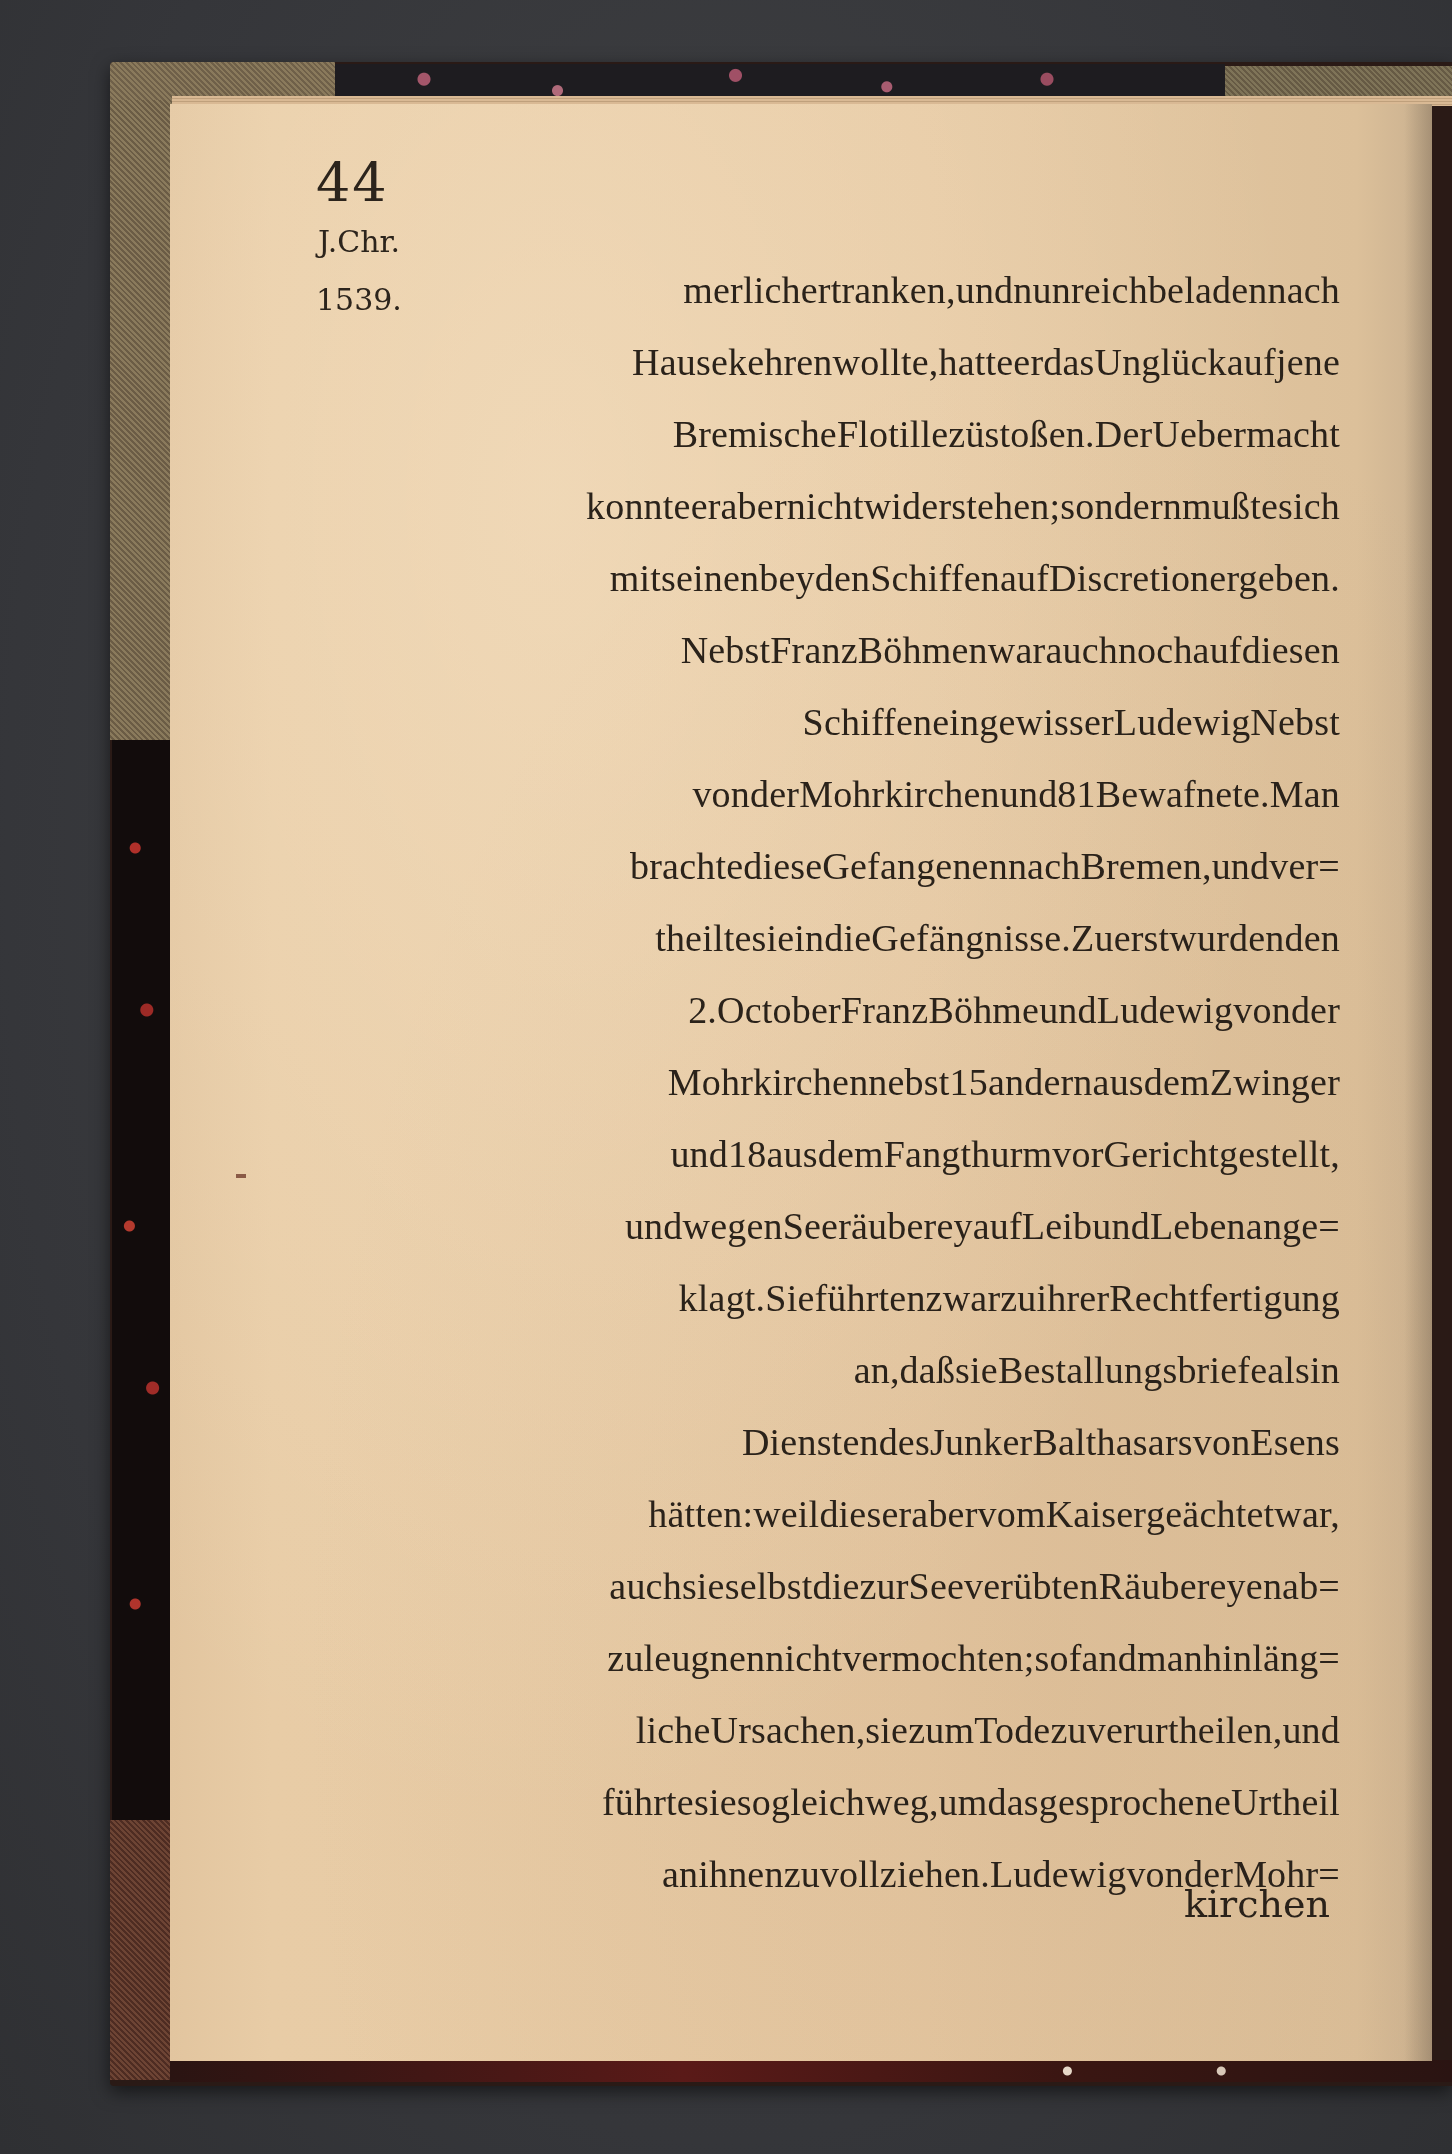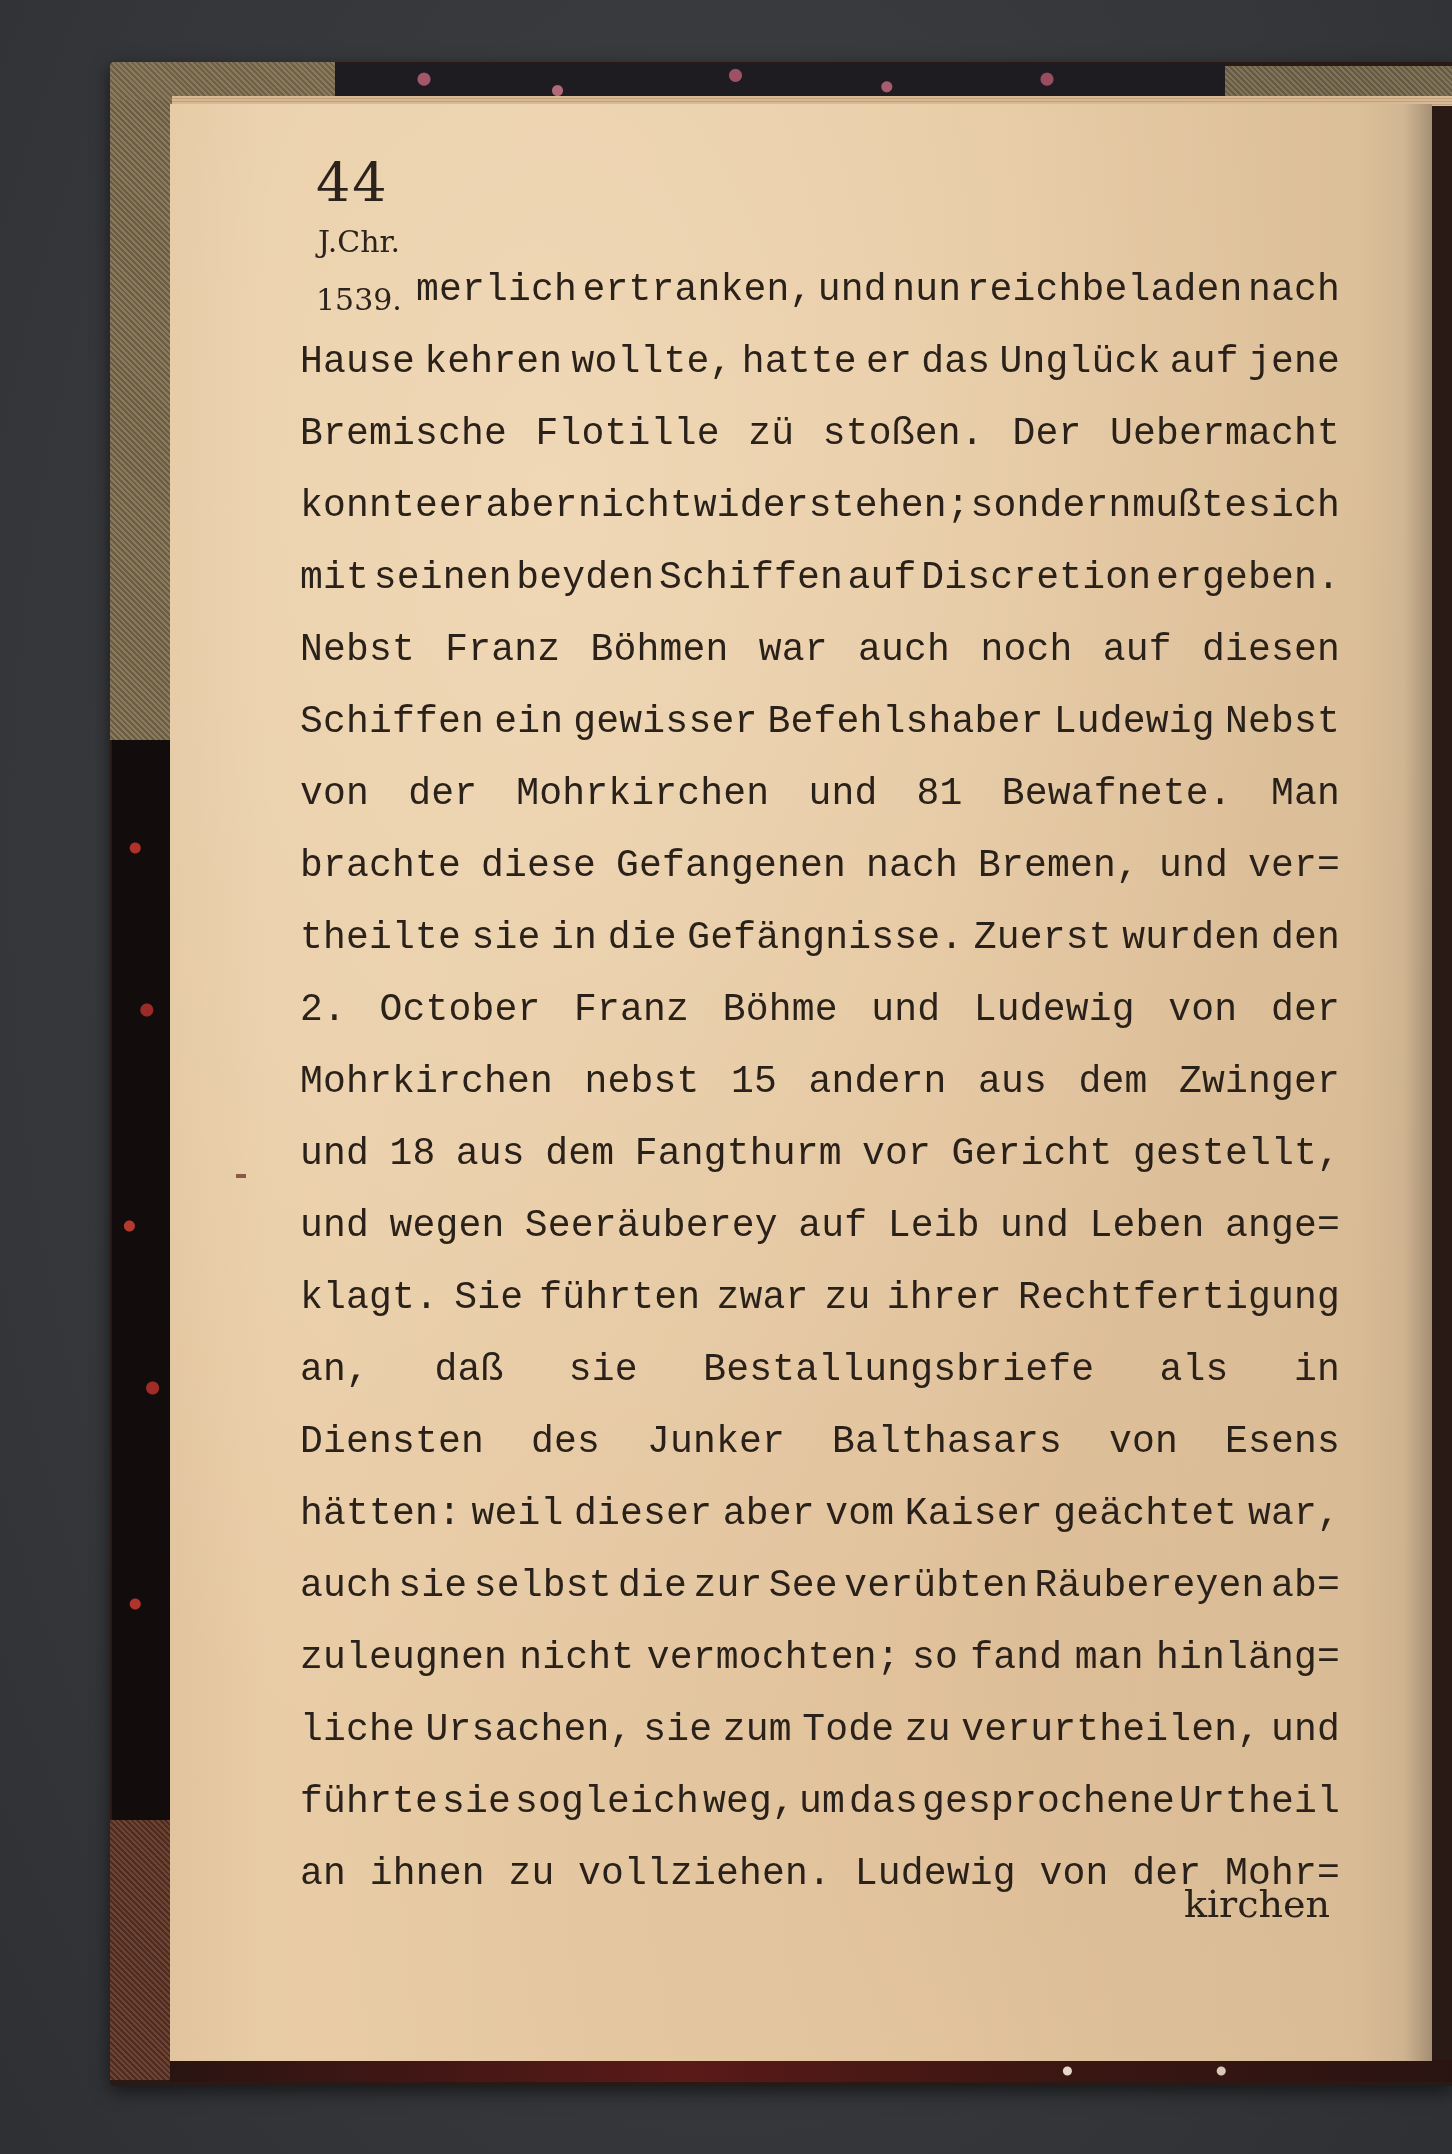--- a/index.html
+++ b/index.html
@@ -97,25 +97,25 @@
   }
   .margin-dash {
     position: absolute; left: 66px; top: 1070px;
     width: 10px; height: 4px; background: #8a5a46;
   }
   .text-block {
     position: absolute; left: 130px; top: 150px; width: 1040px;
   }
   .line {
     height: 72px; line-height: 72px;
-    font-family: Liberation Mono, monospace;
+    font-family: Liberation Serif, serif;
     font-size: 38px; color: #2a221a;
     text-align: justify; text-align-last: justify;
     white-space: nowrap; overflow: visible;
-    display: flex; justify-content: space-between;
+    display: flex; justify-content: flex-end;
     letter-spacing: 0.2px;
   }
   .line.first { padding-left: 116px; }
   .line span { display: inline-block; }
   .catchword {
     position: absolute; right: 102px; top: 1778px;
     font-size: 38px; color: #2a221a;
   }
 </style>
 </head>
@@ -193,21 +193,20 @@
         <span>war</span>
         <span>auch</span>
         <span>noch</span>
         <span>auf</span>
         <span>diesen</span>
       </div>
     <div class="line">
         <span>Schiffen</span>
         <span>ein</span>
         <span>gewisser</span>
-        <span>Befehlshaber</span>
         <span>Ludewig</span>
         <span>Nebst</span>
       </div>
     <div class="line">
         <span>von</span>
         <span>der</span>
         <span>Mohrkirchen</span>
         <span>und</span>
         <span>81</span>
         <span>Bewafnete.</span>

